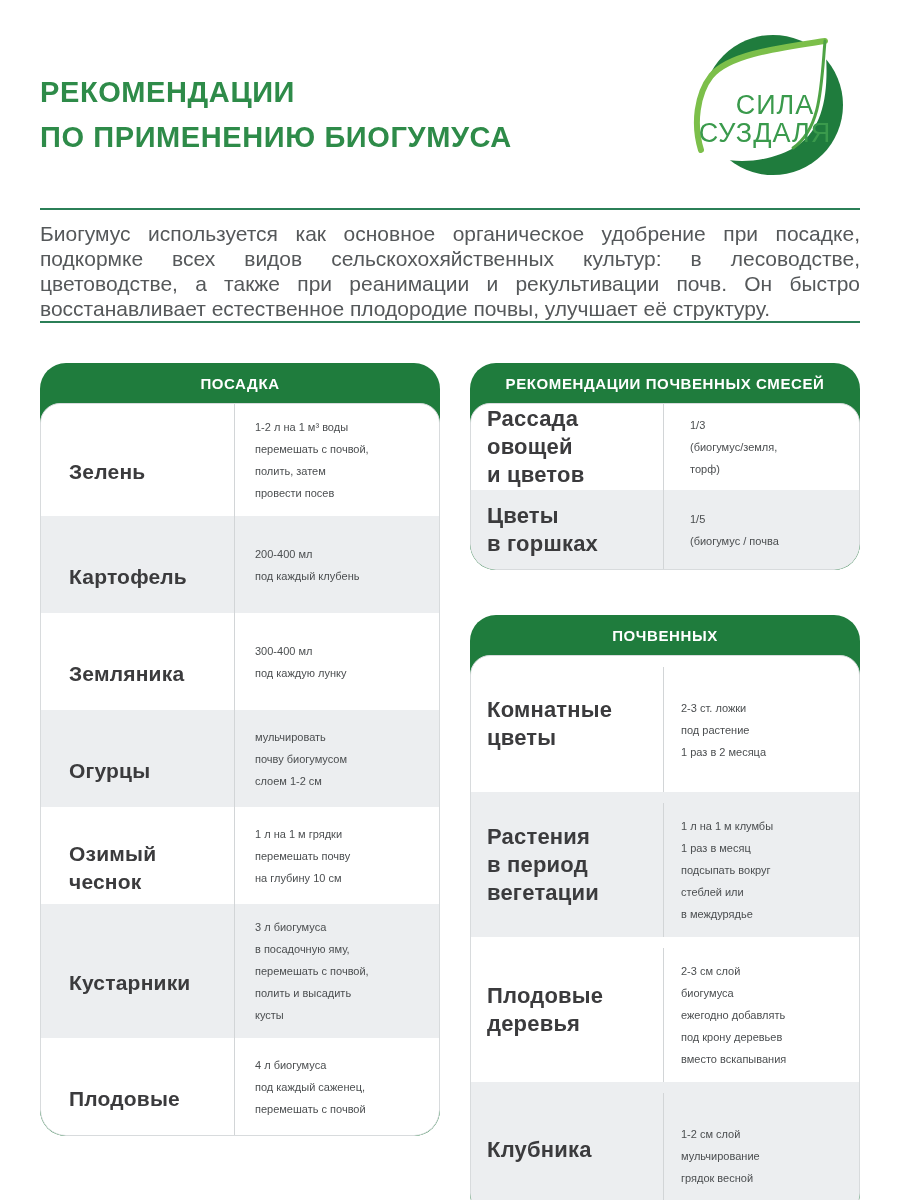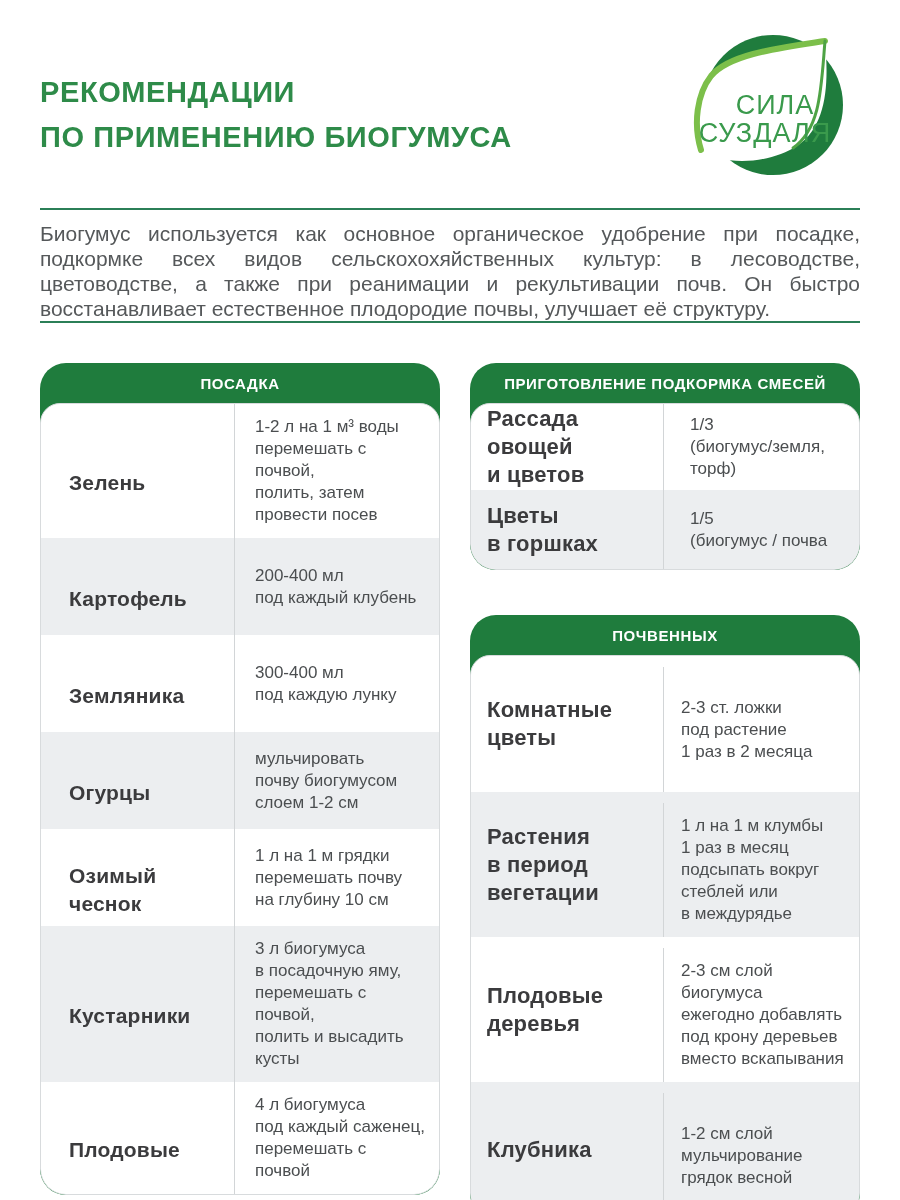--- a/index.html
+++ b/index.html
@@ -66,21 +66,21 @@
   .row{display:flex;}
   .row:nth-child(even){background:var(--row-gray);}
   .cell-label{
     flex:none;display:flex;align-items:center;
     color:var(--text-dark);font-weight:bold;font-size:21px;
     line-height:28px;white-space:pre-line;letter-spacing:.2px;
   }
   .cell-value{
     flex:1;display:flex;align-items:center;
     border-left:1px solid var(--divider-gray);
-    color:#4b4e50;font-size:17px;line-height:22px;white-space:pre-line;
+    color:#4b4e50;font-size:11px;line-height:22px;white-space:pre-line;
   }
 
   .t-posadka .row{min-height:97px;}
   .t-posadka .cell-label{width:193px;padding-left:28px;padding-right:10px;margin-top:24px;}
   .t-posadka .cell-value{padding:12px 14px 12px 20px;}
 
   .t-smesi .row{min-height:79px;}
   .t-smesi .cell-label{width:192px;padding-left:16px;padding-right:8px;font-size:22px;}
   .t-smesi .cell-value{padding:10px 10px 10px 26px;}
 
@@ -170,21 +170,21 @@
 под каждый саженец,
 перемешать с почвой</div>
             </div>
           </div>
         </div>
       </div>
 
       <div class="col-right">
 
         <div class="card t-smesi">
-          <div class="card-header">ПРИГОТОВЛЕНИЕ ПОДКОРМКА СМЕСЕЙ</div>
+          <div class="card-header">РЕКОМЕНДАЦИИ ПОЧВЕННЫХ СМЕСЕЙ</div>
           <div class="card-body">
             <div class="row">
               <div class="cell-label">Рассада овощей
 и цветов</div>
               <div class="cell-value">1/3
 (биогумус/земля,
 торф)</div>
             </div>
             <div class="row">
               <div class="cell-label">Цветы

